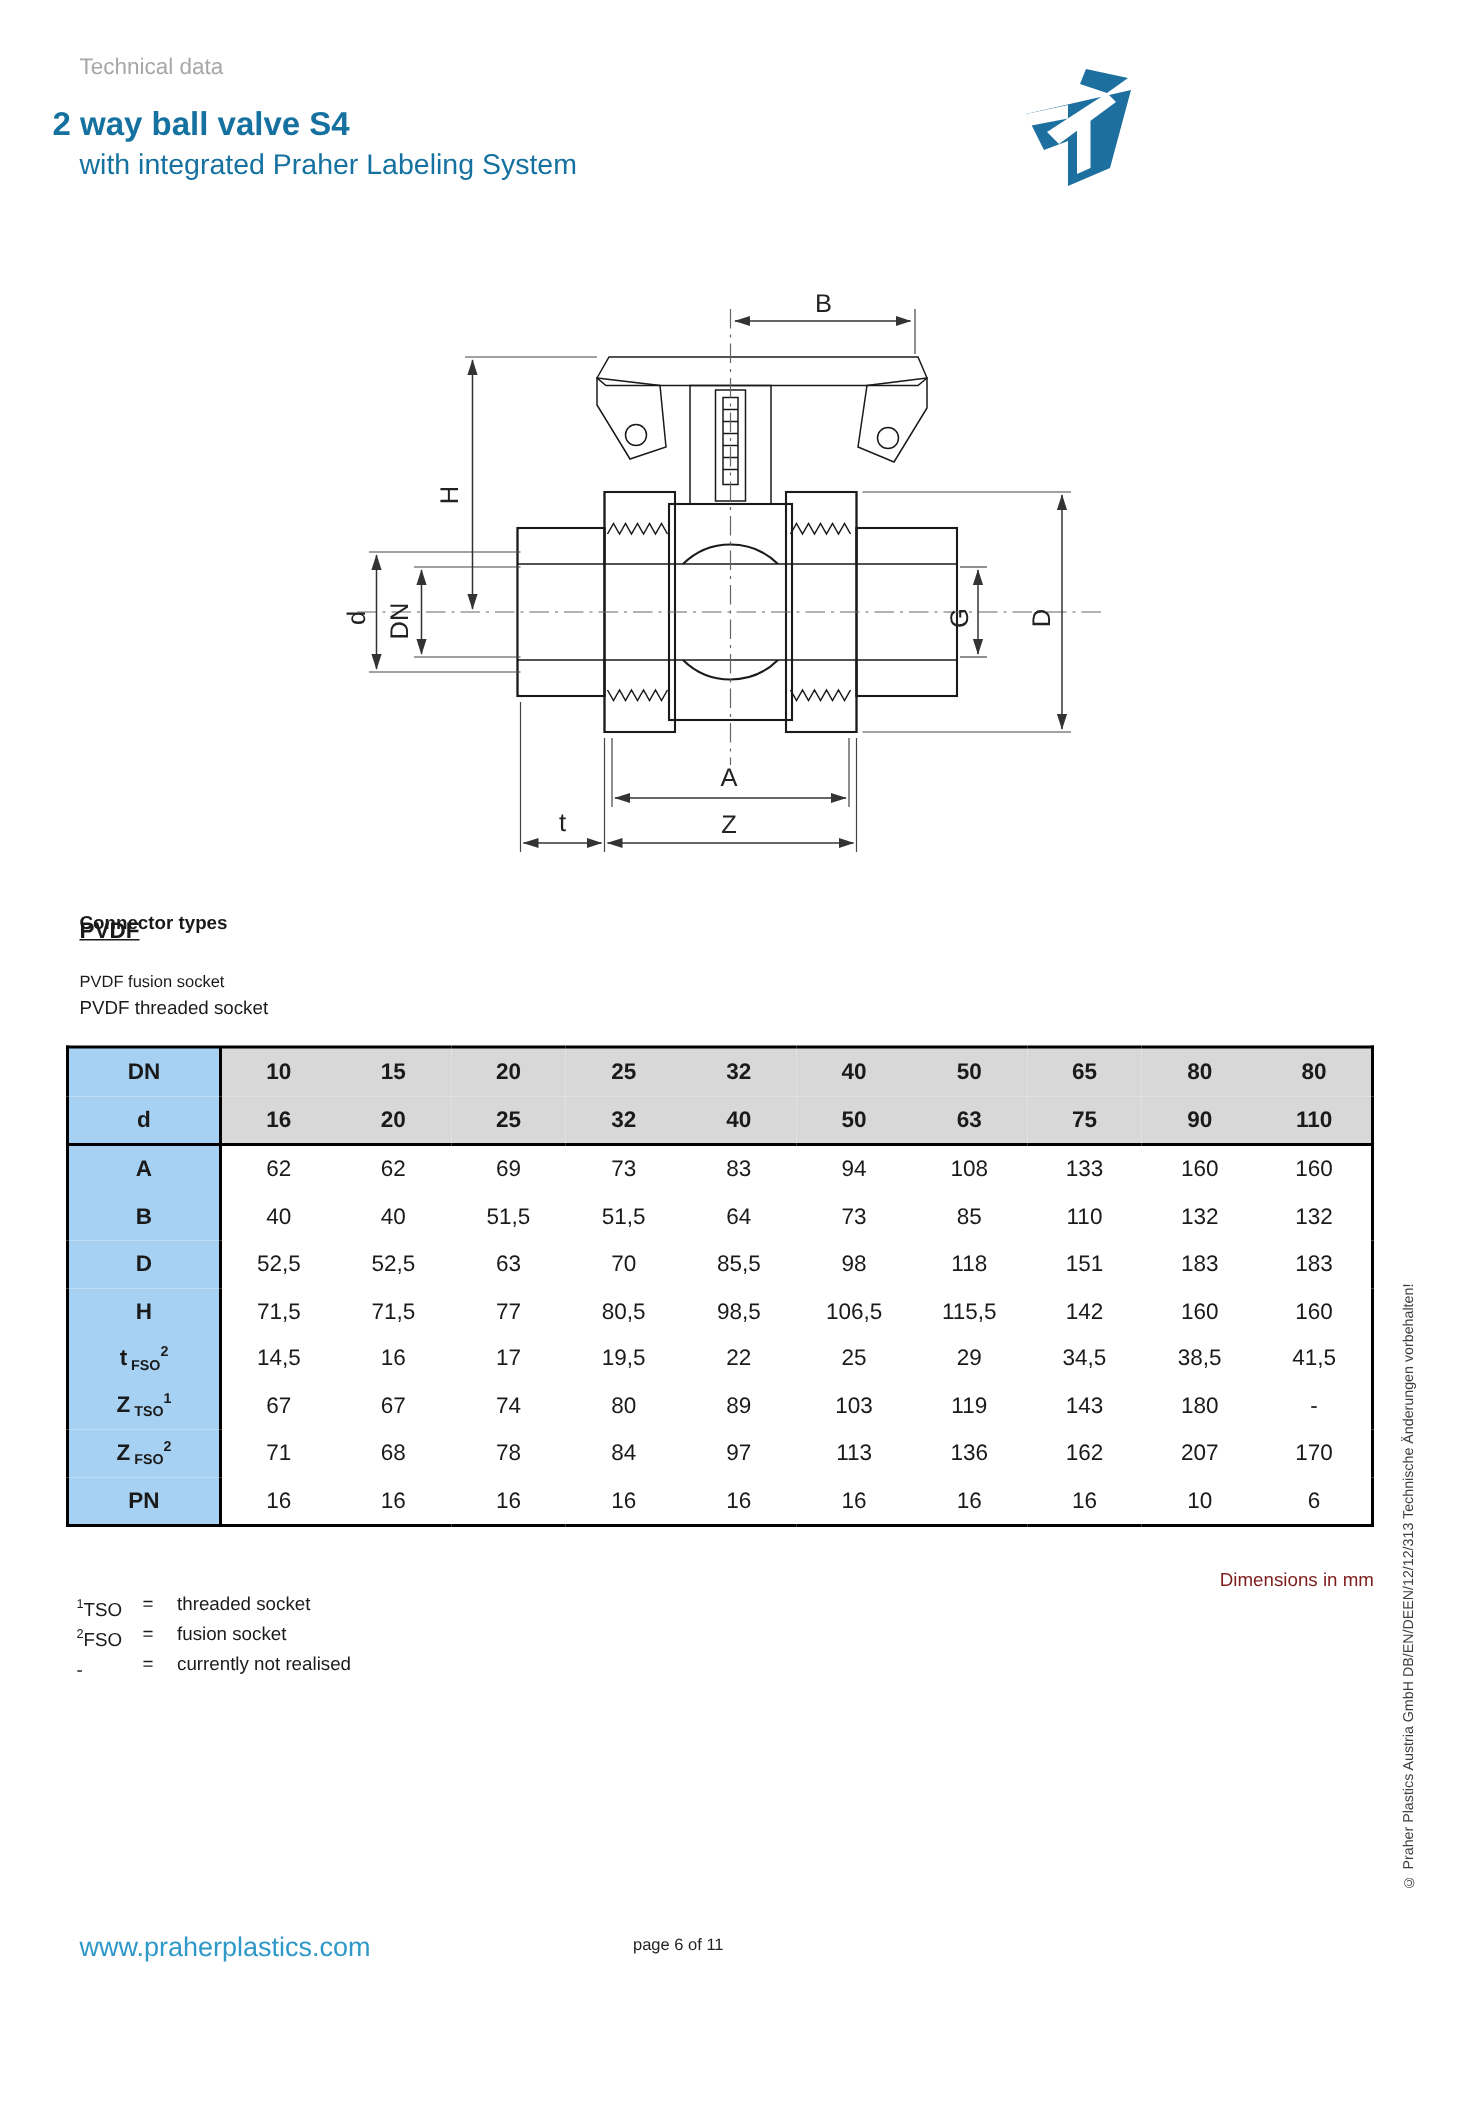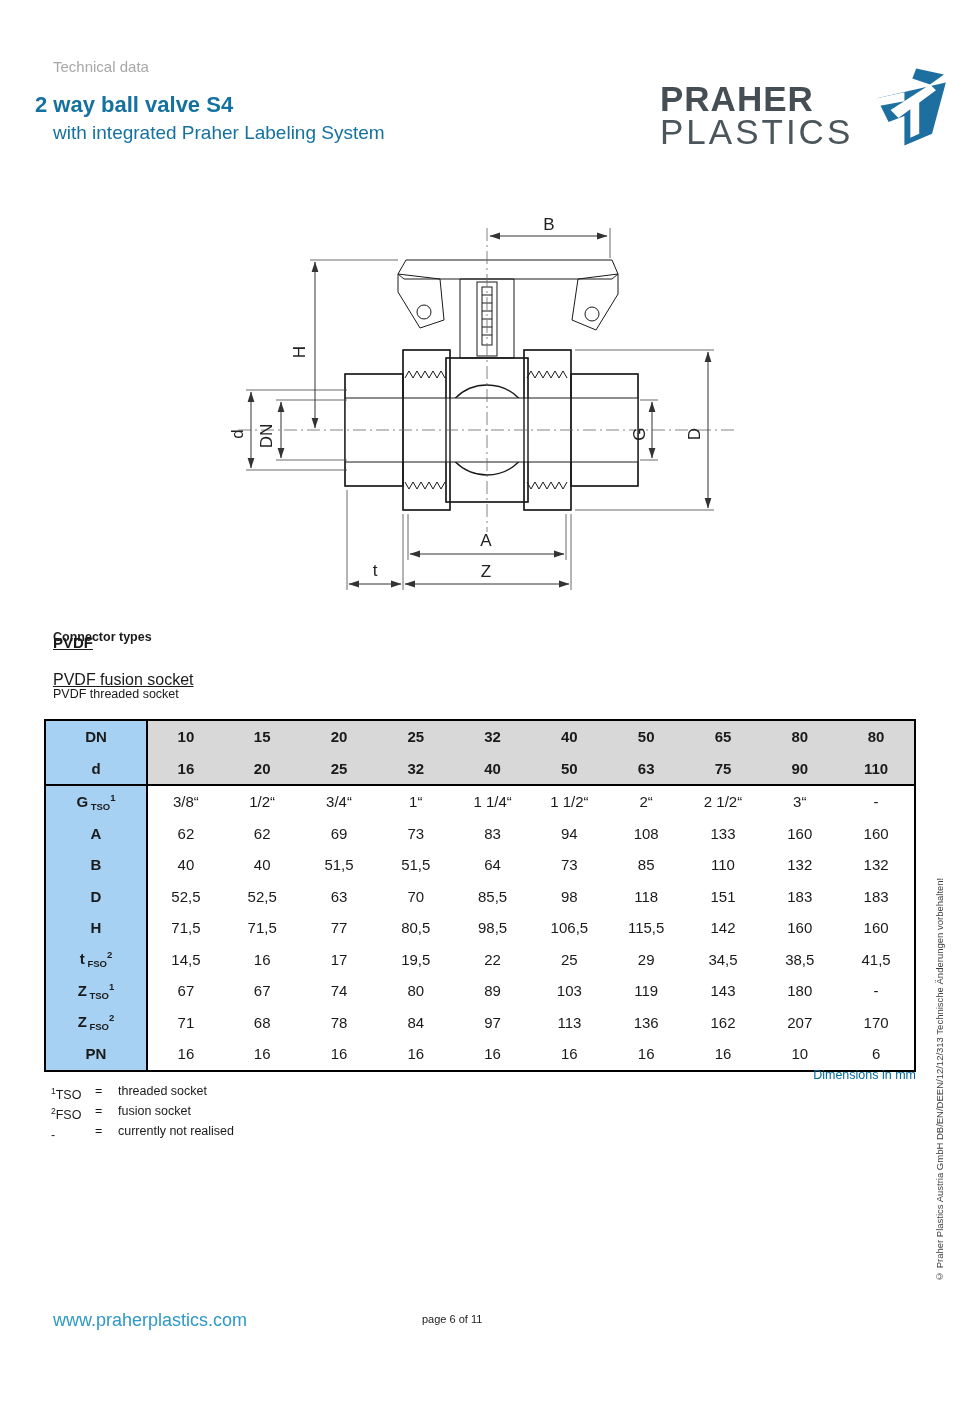--- a/index.html
+++ b/index.html
@@ -1,20 +1,20 @@
 <!DOCTYPE html>
 <html><head>
 <meta charset="utf-8">
 <style>
   html,body { margin:0; padding:0; }
   body {
     width:978px; height:1408px; position:relative; background:#ffffff;
     font-family:"Liberation Sans", sans-serif; color:#1a1a1a; overflow:hidden;
   }
-  .abs { position:absolute;margin-top:22px; }
+  .abs { position:absolute; }
 
   
   .kicker { left:53px; top:36px; font-size:15px; color:#a7a7a7; }
   .title  { left:35px; top:70px; font-size:22px; font-weight:bold; color:#15719f; }
   .subtitle { left:53px; top:100px; font-size:19px; color:#15719f;text-align:right; }
 
   .logo { left:660px; top:46px; width:292px; height:92px; display:flex; align-items:flex-start; }
   .logo-text { margin-top:14px; line-height:0.95; color:#454e54; }
   .logo-line1 { font-size:35px; font-weight:800; letter-spacing:1px; }
   .logo-line2 { font-size:35px; font-weight:400; letter-spacing:3px; color:#4a555c; }
@@ -25,35 +25,35 @@
   .dim-label { font-size:17px; fill:#222; font-family:"Liberation Sans", sans-serif; }
   .outline { fill:none; stroke:#1a1a1a; stroke-width:1.4; }
   .thin { fill:none; stroke:#1a1a1a; stroke-width:1; }
   .ext { stroke:#444; stroke-width:0.8; fill:none; }
   .dim { stroke:#333; stroke-width:1; fill:none; }
   .cline { stroke:#666; stroke-width:0.8; fill:none; stroke-dasharray:13 4 2 4; }
 
   
   .mat-head { left:53px; top:612px; font-size:15px; font-weight:bold;text-decoration:underline; }
   .mat-sub  { left:53px; top:608px; font-size:12.5px; font-weight:bold; }
-  .mat-l1   { left:53px; top:649px; font-size:16px;text-decoration:underline; }
+  .mat-l1   { left:53px; top:649px; font-size:11px; }
   .mat-l2   { left:53px; top:665px; font-size:12.5px; }
 
   
   .tablewrap { left:44px; top:697px; }
   table.dtable { border-collapse:collapse; table-layout:fixed; width:872px; border:2px solid #000; }
   table.dtable td { height:31.5px; text-align:center; vertical-align:middle; font-size:15px; padding:0; }
   table.dtable td.lbl { background:#a6d1f2; font-weight:bold; border-right:2px solid #000; width:100px; }
   table.dtable tr.hdr td { background:#d8d8d8; font-weight:bold; }
   table.dtable tr.hdr td.lbl { background:#a6d1f2; }
   table.dtable tr.sepline td { border-bottom:2px solid #000; }
   .rsub { font-size:9.5px; font-weight:bold; vertical-align:-3px; }
   .rsup { font-size:9.5px; font-weight:bold; vertical-align:6px; }
 
-  .dims-note { left:44px; top:1046px; width:872px; text-align:right; font-size:12.5px; color:#0369a1; }
+  .dims-note { left:44px; top:1046px; width:872px; text-align:right; font-size:12.5px; color:#7f1d1d; }
 
   
   .footnotes { left:51px; top:1061px; font-size:12.5px; line-height:16px; }
   .fn-row { display:flex; }
   .fn-term { width:44px; }
   .fn-eq { width:23px; }
   .fsup { font-size:8.5px; vertical-align:5px; }
 
   
   .website { left:53px; top:1288px; font-size:18px; color:#2e98c8; }
@@ -67,24 +67,20 @@
   }
 </style>
 </head>
 <body>
 
 <div class="abs kicker">Technical data</div>
 <div class="abs title">2 way ball valve S4</div>
 <div class="abs subtitle">with integrated Praher Labeling System</div>
 
 <div class="abs logo">
-  <div class="logo-text">
-    <div class="logo-line1">PRAHER</div>
-    <div class="logo-line2">PLASTICS</div>
-  </div>
   <svg class="logo-icon" width="92" height="92" viewBox="0 0 92 92">
     <g fill="#1c6f9e">
       <polygon points="56,0 84,6 70,16 52,10"></polygon>
       <polygon points="16,30 86,14 72,66 44,78 44,48 28,54"></polygon>
     </g>
     <g fill="#ffffff">
       <polygon points="30,42 70,16 76,22 38,50"></polygon>
       <polygon points="50,32 59,30 59,66 50,70"></polygon>
       <polygon points="16,30 44,24 44,33 18,38"></polygon>
     </g>
@@ -215,33 +211,20 @@
           <td>16</td>
           <td>20</td>
           <td>25</td>
           <td>32</td>
           <td>40</td>
           <td>50</td>
           <td>63</td>
           <td>75</td>
           <td>90</td>
           <td>110</td>
-        </tr>
-        <tr>
-          <td class="lbl">G<span class="rsub"> TSO</span><span class="rsup">1</span></td>
-          <td>3/8“</td>
-          <td>1/2“</td>
-          <td>3/4“</td>
-          <td>1“</td>
-          <td>1 1/4“</td>
-          <td>1 1/2“</td>
-          <td>2“</td>
-          <td>2 1/2“</td>
-          <td>3“</td>
-          <td>-</td>
         </tr>
         <tr>
           <td class="lbl">A</td>
           <td>62</td>
           <td>62</td>
           <td>69</td>
           <td>73</td>
           <td>83</td>
           <td>94</td>
           <td>108</td>

